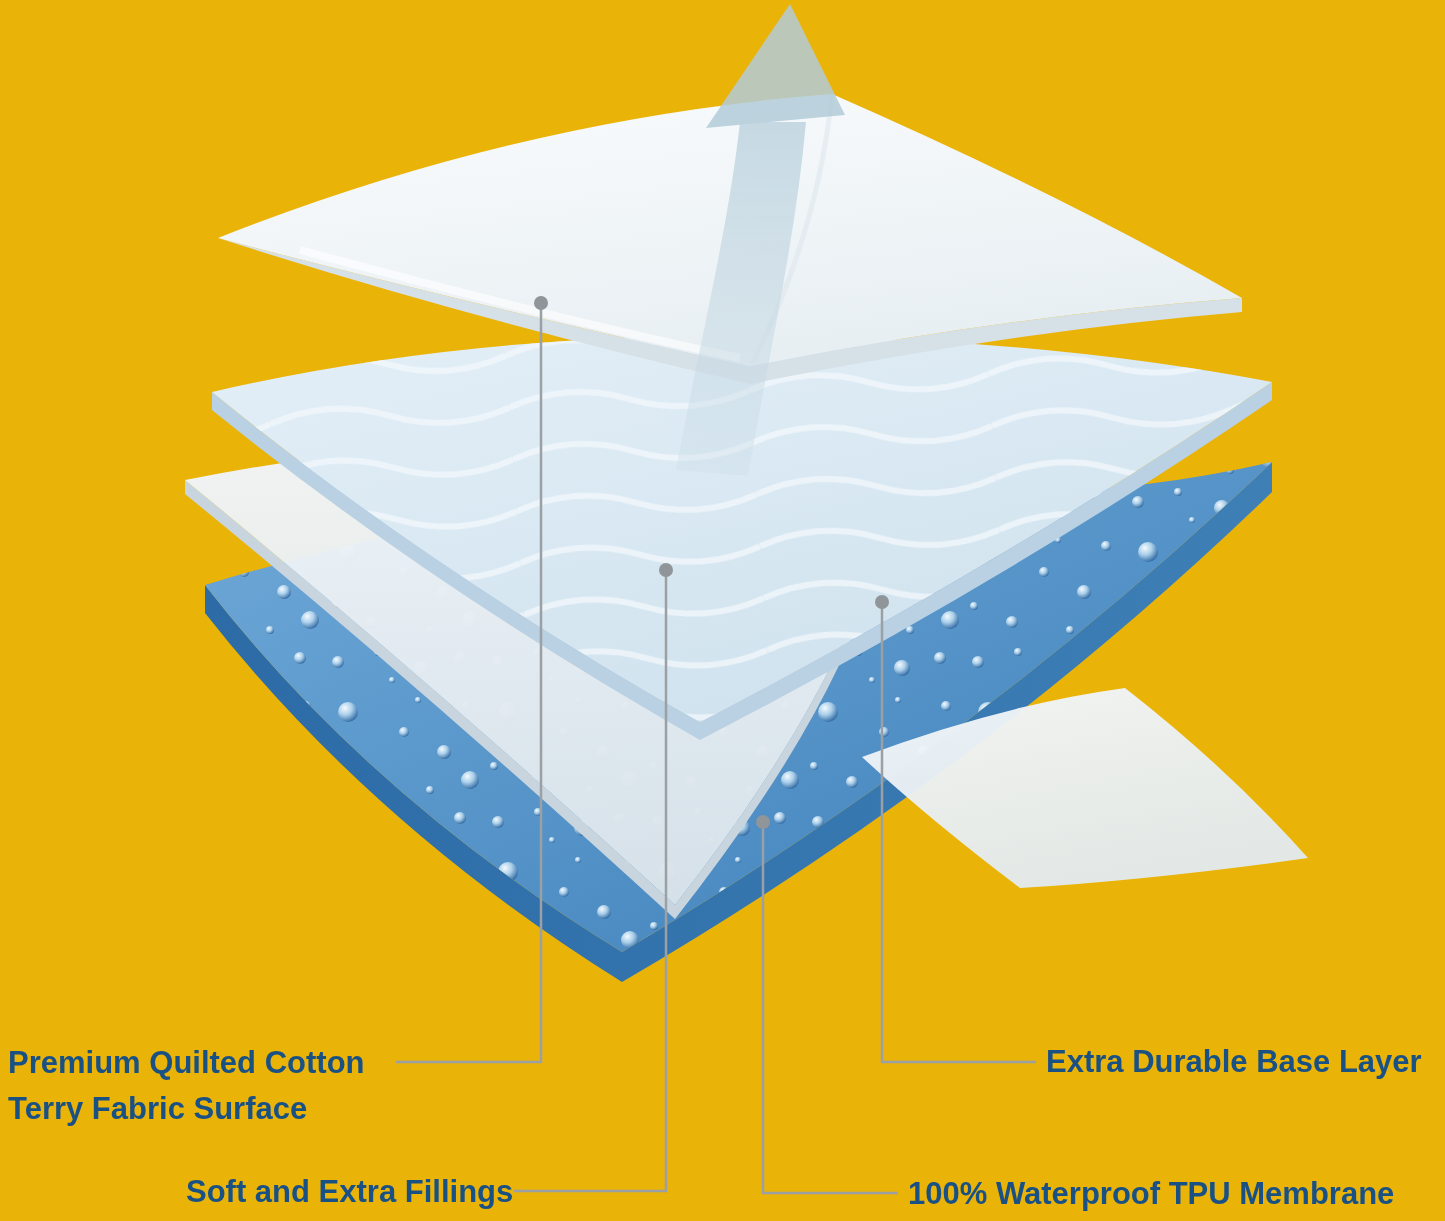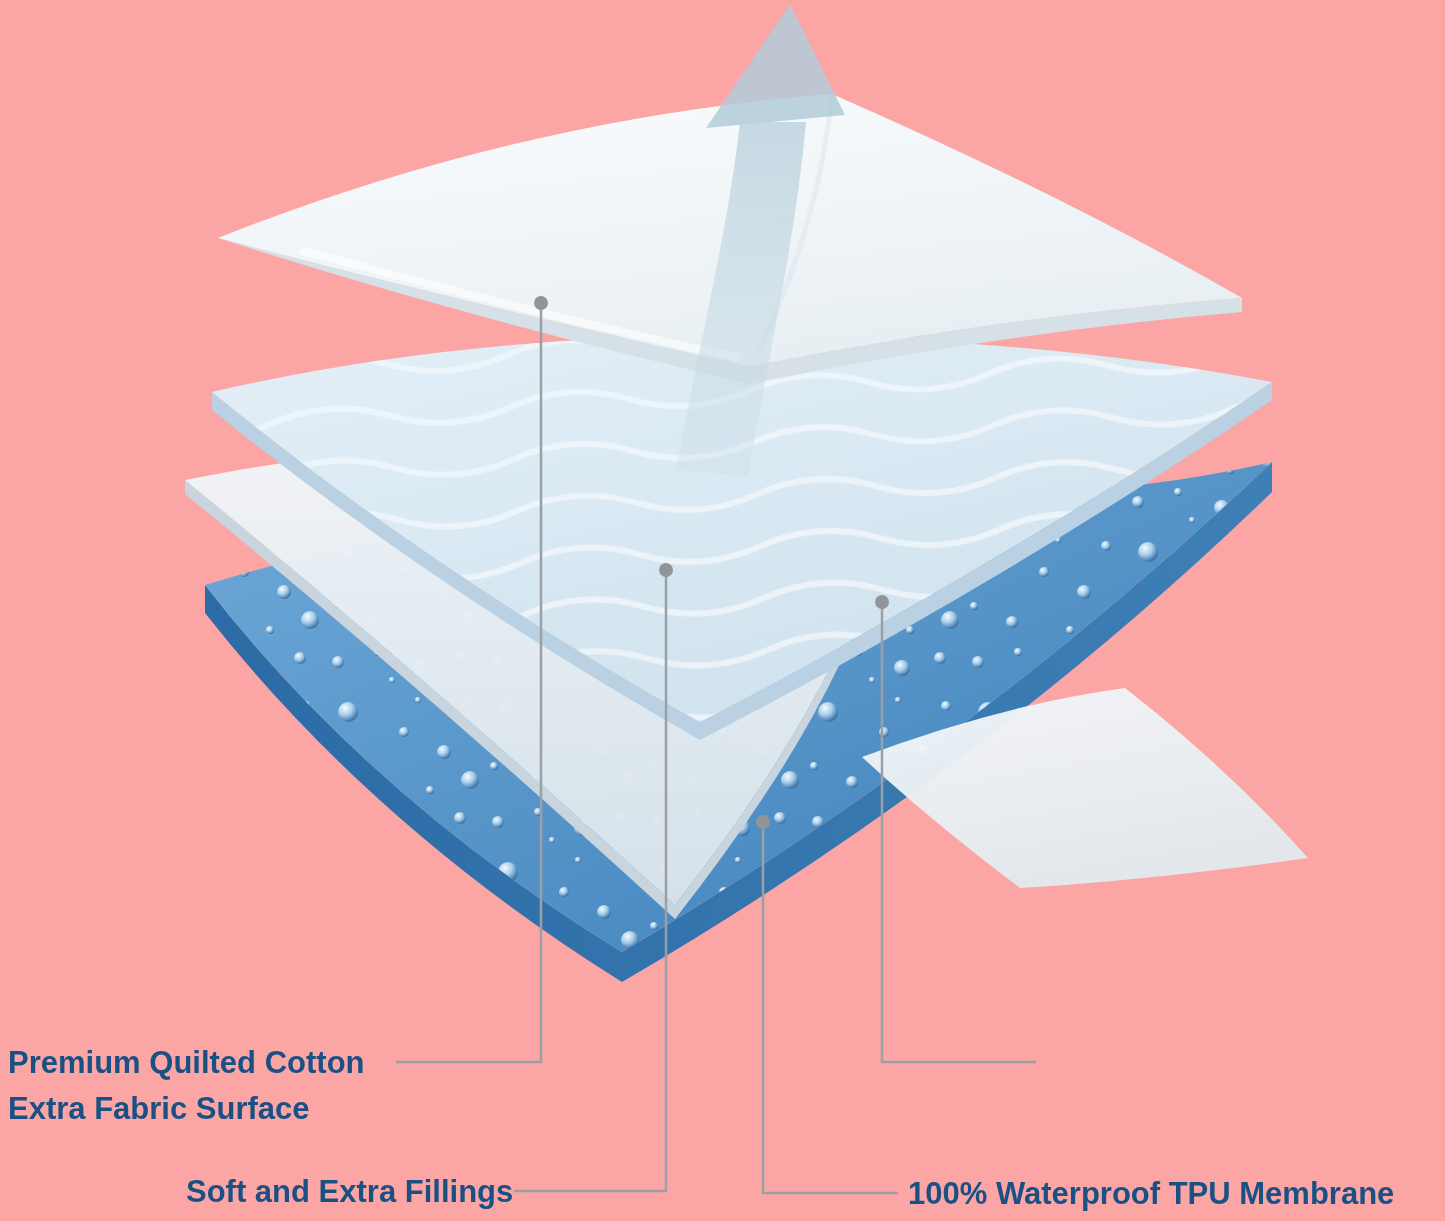--- a/index.html
+++ b/index.html
@@ -1,19 +1,19 @@
 <!DOCTYPE html>
 <html><head>
 <meta charset="utf-8">
 <style>
   html,body{margin:0;padding:0;background:#ffffff;}
   .stage{
     position:relative;
     width:1445px;height:1221px;
-    background:#fca5a5;
+    background:#eab308;
     overflow:hidden;
     font-family:"Liberation Sans", sans-serif;
   }
   .stage svg{position:absolute;left:0;top:0;}
   .label{
     position:absolute;
     font-weight:700;
     font-size:31px;
     line-height:46px;
     color:#1a5185;
@@ -132,25 +132,28 @@
       </g>
       <g>
         <path d="M 898 1193 L 763 1193 L 763 822"></path>
         <circle cx="763" cy="822" r="7" fill="#8f9599" stroke="none"></circle>
       </g>
     </g>
   </svg>
 
   <div class="label" style="left:8px; top:1040px;">
     <div>Premium Quilted Cotton</div>
-    <div>Extra Fabric Surface</div>
+    <div>Terry Fabric Surface</div>
   </div>
 
   <div class="label" style="left:186px; top:1169px;">
     <span>Soft and Extra Fillings</span>
   </div>
 
+  <div class="label" style="left:1046px; top:1039px;">
+    <span>Extra Durable Base Layer</span>
+  </div>
 
   <div class="label" style="left:908px; top:1171px;">
     <span>100% Waterproof TPU Membrane</span>
   </div>
 
 </div>
 
 </body></html>

